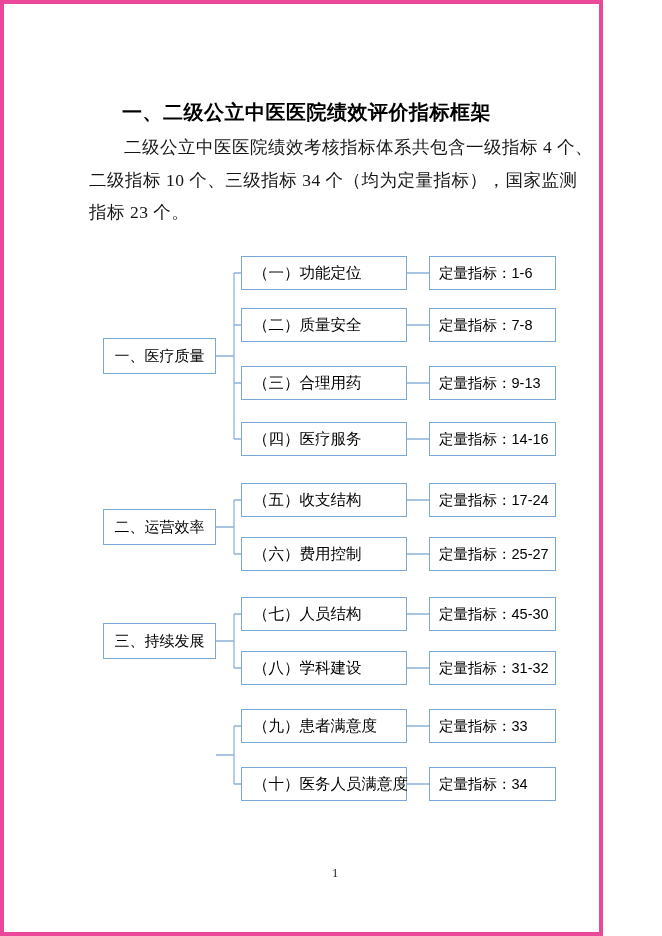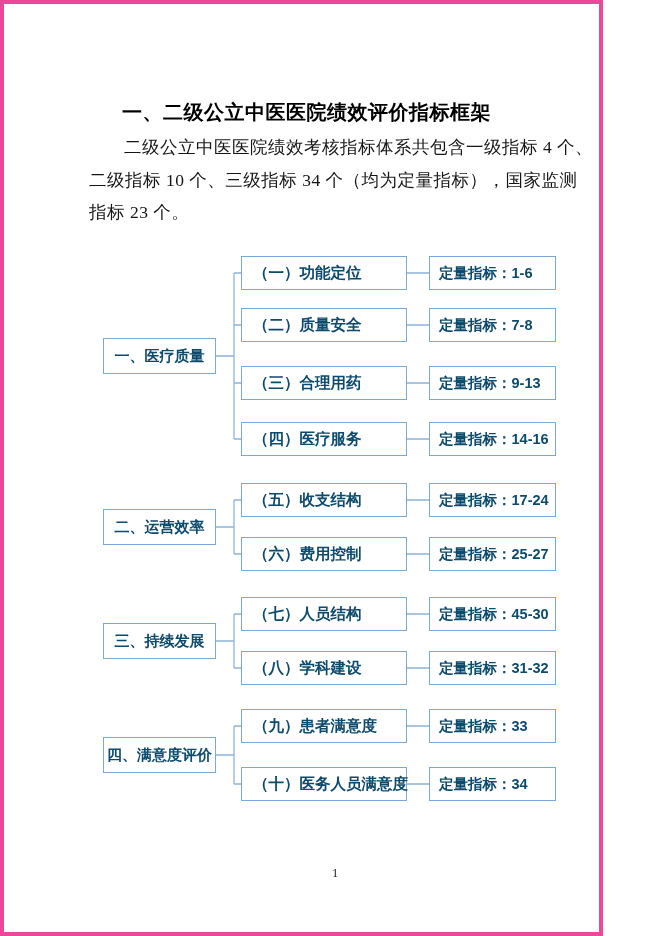--- a/index.html
+++ b/index.html
@@ -55,22 +55,22 @@
     left: 0; top: 0;
     pointer-events: none;
   }
   .dbox {
     position: absolute;
     box-sizing: border-box;
     border: 1.5px solid #79a8d9;
     background: #ffffff;
     display: flex;
     align-items: center;
-    font-weight: bold;
-    color: #0c4a6e;
+    font-weight: normal;
+    color: #000000;
     white-space: nowrap;
   }
   .gbox {            
     left: 99px;
     width: 113px;
     height: 36px;
     justify-content: center;
     font-size: 15px;
   }
   .mbox {            
@@ -118,21 +118,20 @@
       <path d="M212 352 H230 M230 269 V435 M230 269 H237 M230 321 H237 M230 379 H237 M230 435 H237" stroke="#8fb3dc" stroke-width="1.3" fill="none"></path>
       <path d="M212 523 H230 M230 496 V550 M230 496 H237 M230 550 H237" stroke="#8fb3dc" stroke-width="1.3" fill="none"></path>
       <path d="M212 637 H230 M230 610 V664 M230 610 H237 M230 664 H237" stroke="#8fb3dc" stroke-width="1.3" fill="none"></path>
       <path d="M212 751 H230 M230 722 V780 M230 722 H237 M230 780 H237" stroke="#8fb3dc" stroke-width="1.3" fill="none"></path>
       <path d="M403 269 H425 M403 321 H425 M403 379 H425 M403 435 H425 M403 496 H425 M403 550 H425 M403 610 H425 M403 664 H425 M403 722 H425 M403 780 H425" stroke="#8fb3dc" stroke-width="1.3" fill="none"></path>
     </svg>
 
     <div class="dbox gbox" style="top:505px">二、运营效率</div>
     <div class="dbox gbox" style="top:334px">一、医疗质量</div>
     <div class="dbox gbox" style="top:619px">三、持续发展</div>
-    <div class="dbox gbox" style="top:733px">四、满意度评价</div>
 
     <div class="dbox mbox" style="top:252px">（一）功能定位</div>
     <div class="dbox rbox" style="top:252px">定量指标：1-6</div>
 
     <div class="dbox mbox" style="top:304px">（二）质量安全</div>
     <div class="dbox rbox" style="top:304px">定量指标：7-8</div>
 
     <div class="dbox mbox" style="top:362px">（三）合理用药</div>
     <div class="dbox rbox" style="top:362px">定量指标：9-13</div>
 

